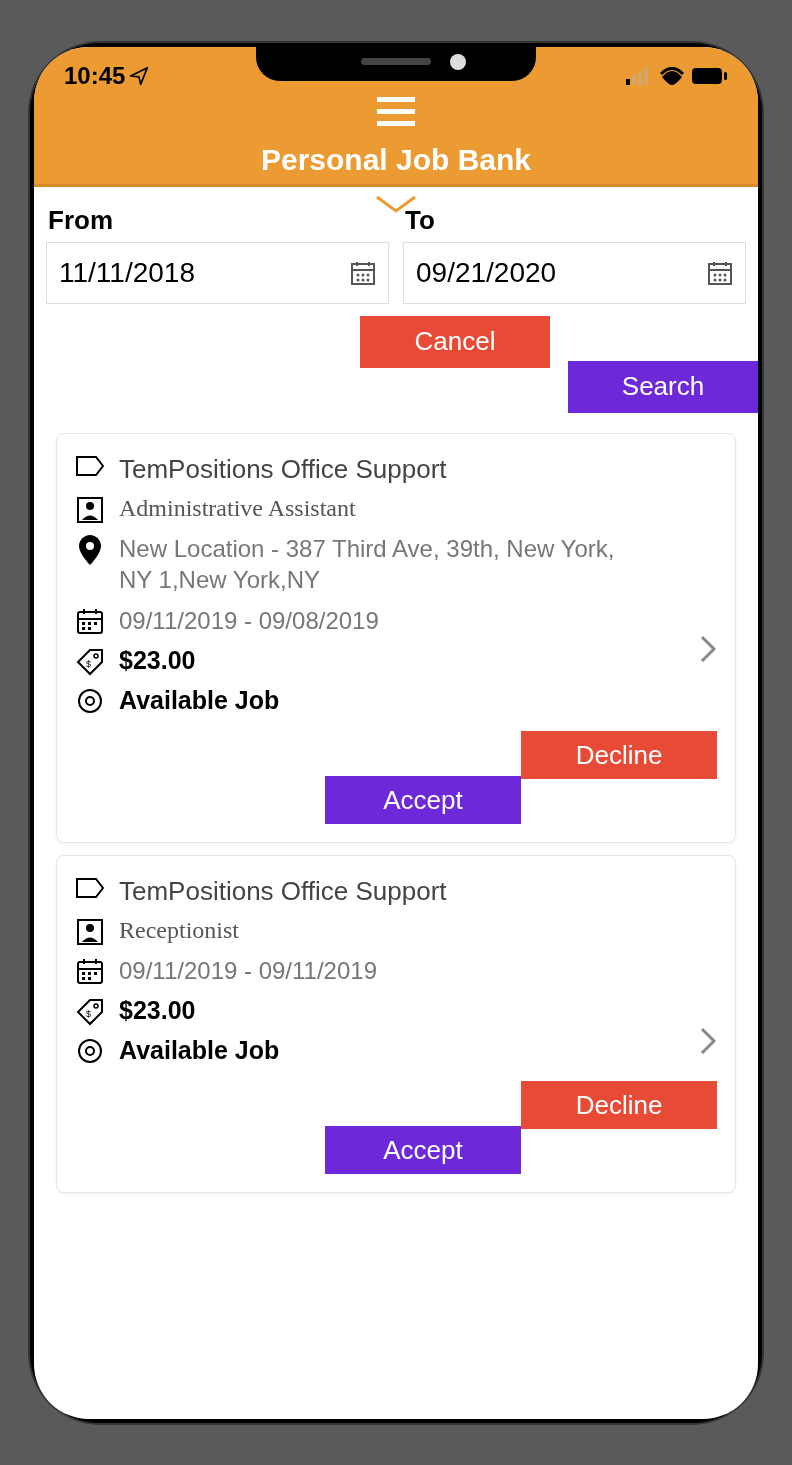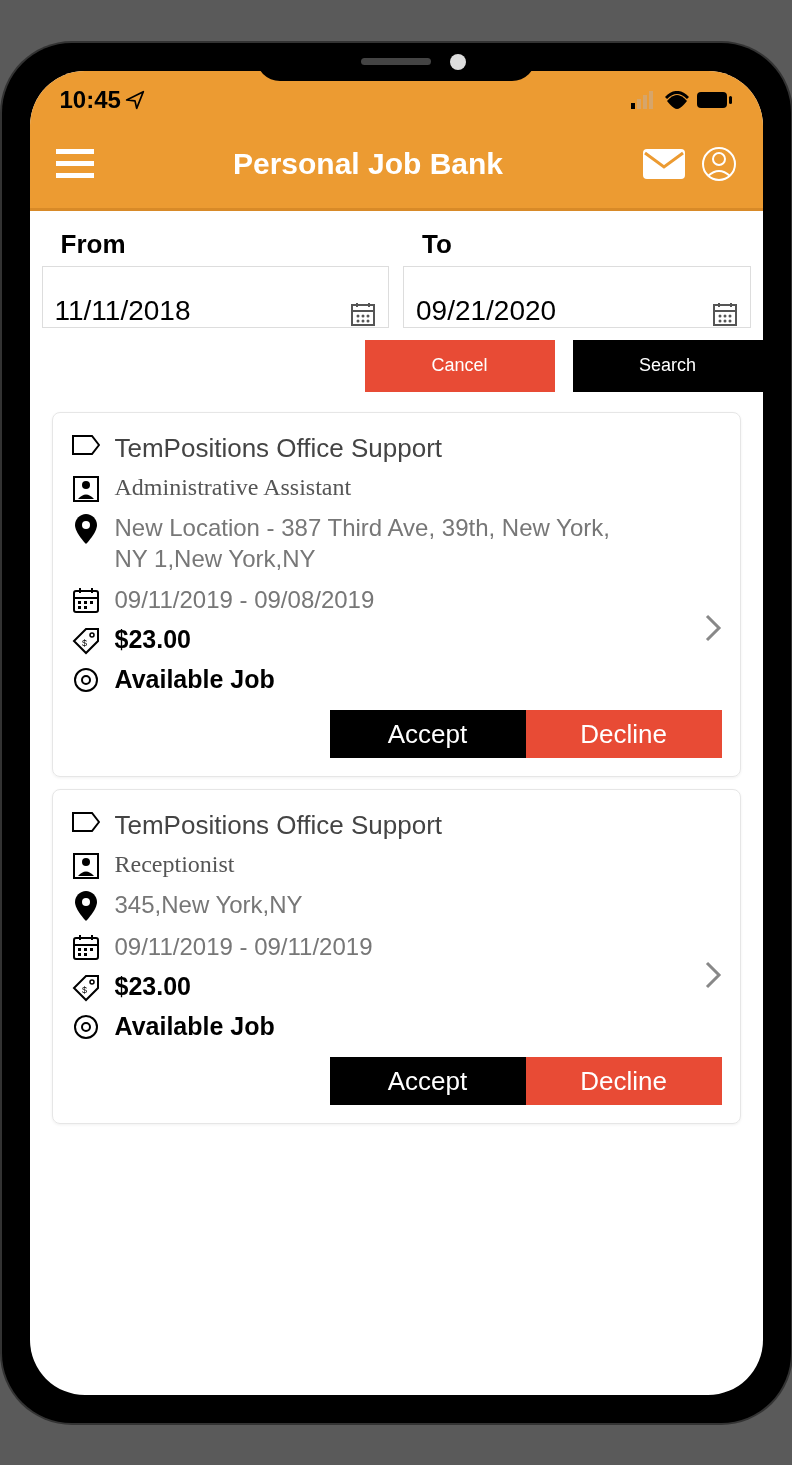--- a/index.html
+++ b/index.html
@@ -6,25 +6,25 @@
   body {
     background: #5a5a5a;
     font-family: -apple-system, Helvetica, Arial, sans-serif;
     width: 792px;
     height: 1465px;
     display: flex;
     align-items: center;
     justify-content: center;
   }
   .phone {
-    width: 789px;
+    width: 732px;
     height: 1380px;
     background: #000;
     border-radius: 70px;
-    padding: 28px;
+    padding: 4px;
     position: relative;
     box-shadow: 0 0 0 2px #333;
   }
   .screen {
     width: 100%;
     height: 100%;
     background: #fff;
     border-radius: 55px;
     overflow: hidden;
     position: relative;
@@ -82,20 +82,21 @@
     color: #000;
   }
   .header {
     background: #ec9b32;
     height: 90px;
     display: flex;
     align-items: center;
     padding: 0 26px;
     gap: 16px;
     border-bottom: 3px solid #d88a28;
+    flex-direction: column;
   }
   .header-title {
     color: #fff;
     font-size: 30px;
     font-weight: 700;
     flex: 1;
     text-align: center;
   }
   .icon-btn {
     display: flex;
@@ -112,51 +113,50 @@
     gap: 14px;
     padding: 8px 12px 0 12px;
   }
   .date-group { flex: 1; }
   .date-label {
     font-size: 26px;
     font-weight: 700;
     color: #000;
     margin-bottom: 6px;
     padding-left: 2px;
-    margin-left: 17px;
   }
   .date-input {
     border: 1px solid #ddd;
     height: 62px;
     display: flex;
-    align-items: flex-end;
+    align-items: center;
     justify-content: space-between;
     padding: 0 12px;
     font-size: 28px;
     color: #000;
   }
   .action-row {
     display: flex;
     justify-content: flex-end;
     gap: 18px;
     padding: 12px 0 8px 0;
   }
   .btn {
     height: 52px;
     min-width: 190px;
     display: flex;
     align-items: center;
     justify-content: center;
-    font-size: 18px;
+    font-size: 26px;
     color: #fff;
     cursor: pointer;
     border: none;
   }
   .btn-red { background: #e84b35; }
-  .btn-green { background: #000000; }
+  .btn-green { background: #6d28d9; margin-top: 45px; }
   .checkbox-row {
     display: flex;
     align-items: center;
     gap: 18px;
     padding: 6px 16px 18px 16px;
   }
   .checkbox {
     width: 32px;
     height: 32px;
     border: 2.5px solid #666;
@@ -430,29 +430,20 @@
               <svg width="26" height="26" viewBox="0 0 26 26">
                 <rect x="1" y="1" width="24" height="24" fill="none" stroke="#000" stroke-width="2"></rect>
                 <circle cx="13" cy="9" r="4" fill="#000"></circle>
                 <path d="M5 23 Q13 14 21 23" fill="#000"></path>
               </svg>
             </div>
           <span class="text-md">Receptionist</span>
         </div>
         <div class="card-row">
           <div class="card-icon">
-              <svg width="22" height="30" viewBox="0 0 22 30">
-                <path d="M11 0 C5 0 0 5 0 11 C0 19 11 30 11 30 C11 30 22 19 22 11 C22 5 17 0 11 0 Z" fill="#000"></path>
-                <circle cx="11" cy="11" r="4" fill="#fff"></circle>
-              </svg>
-            </div>
-          <span class="text-gray">345,New York,NY</span>
-        </div>
-        <div class="card-row">
-          <div class="card-icon">
               <svg width="28" height="28" viewBox="0 0 28 28">
                 <rect x="2" y="5" width="24" height="21" rx="2" fill="none" stroke="#000" stroke-width="2"></rect>
                 <line x1="2" y1="12" x2="26" y2="12" stroke="#000" stroke-width="2"></line>
                 <line x1="8" y1="2" x2="8" y2="7" stroke="#000" stroke-width="2"></line>
                 <line x1="20" y1="2" x2="20" y2="7" stroke="#000" stroke-width="2"></line>
                 <rect x="6" y="15" width="3" height="3" fill="#000"></rect>
                 <rect x="12" y="15" width="3" height="3" fill="#000"></rect>
                 <rect x="18" y="15" width="3" height="3" fill="#000"></rect>
                 <rect x="6" y="20" width="3" height="3" fill="#000"></rect>
                 <rect x="12" y="20" width="3" height="3" fill="#000"></rect>

